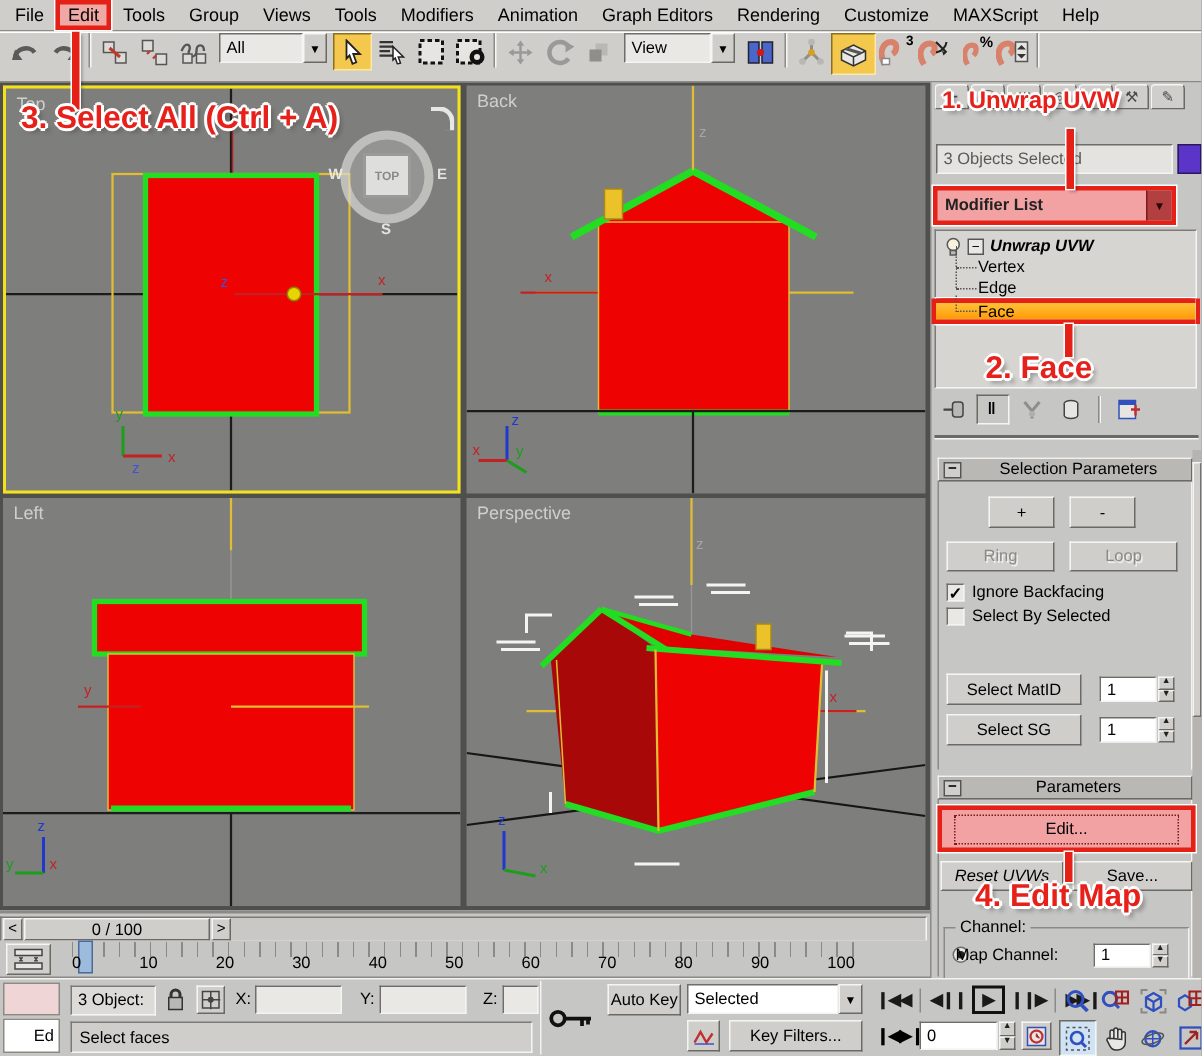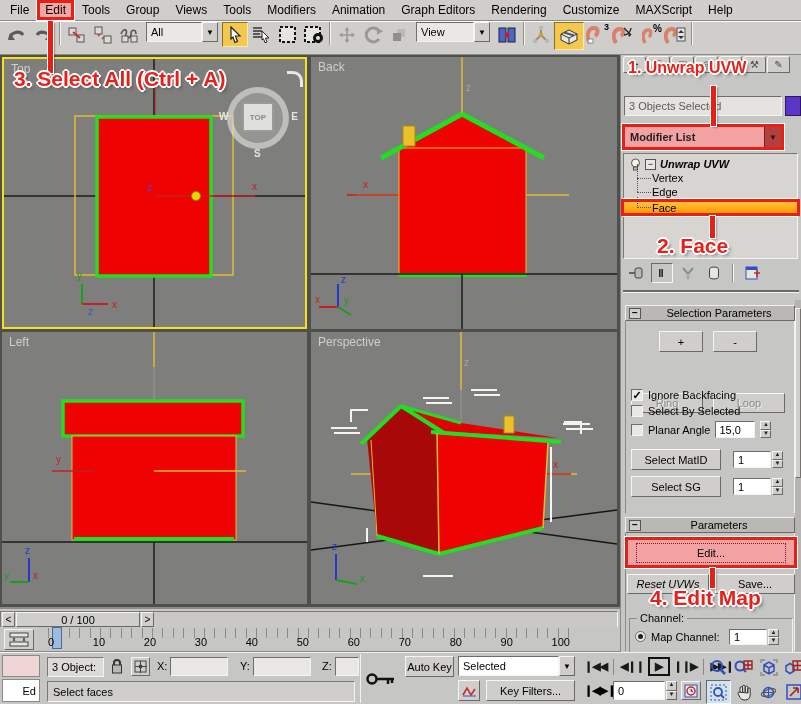--- a/index.html
+++ b/index.html
@@ -8,21 +8,21 @@
     position:relative; width:801px; height:704px;
     background:#c6c6c4; font-family:"Liberation Sans", sans-serif;
     font-size:11px; color:#000; overflow:hidden;
   }
   
   .raised { background:#cfcecb; border:1px solid; border-color:#f5f5f3 #73726c #73726c #f5f5f3; }
   .sunken { background:#dcdbd8; border:1px solid; border-color:#7a7975 #f4f4f2 #f4f4f2 #7a7975; }
   .field  { background:#e4e3e0; border:1px solid; border-color:#6e6d69 #f4f4f2 #f4f4f2 #6e6d69; }
   .btn { display:flex; align-items:center; justify-content:center; background:#cfcecb;
          border:1px solid; border-color:#f5f5f3 #6a6963 #6a6963 #f5f5f3; cursor:default; }
-  .btn.disabled { color:#8b8a86; text-shadow:1px 1px 0 #f0f0ee;margin-top:32px; }
+  .btn.disabled { color:#8b8a86; text-shadow:1px 1px 0 #f0f0ee; }
   .tbtn { width:26px; height:25px; display:flex; align-items:center; justify-content:center; position:relative; }
   .tbtn.active { background:#f3c84c; border:1px solid; border-color:#8c6f1e #fbe9a8 #fbe9a8 #8c6f1e; }
   .tsep { width:2px; height:23px; border-left:1px solid #8b8a85; border-right:1px solid #f7f7f5; margin:0 3px; }
   .gray-ico { color:#8f8e8a; }
   .combo { display:flex; align-items:stretch; height:20px; }
   .combo .cval { flex:1; background:#e9e8e5; border:1px solid; border-color:#6e6d69 #f4f4f2 #f4f4f2 #6e6d69; display:flex; align-items:center; padding-left:4px; }
   .combo .cbtn { width:16px; background:#cfcecb; border:1px solid; border-color:#f5f5f3 #6a6963 #6a6963 #f5f5f3; display:flex; align-items:center; justify-content:center; font-size:8px; }
   
   #menubar { position:absolute; left:0; top:0; width:801px; height:21px;
     background:#cfcecb; border-bottom:1px solid #8b8a85; display:flex; align-items:center; padding-left:2px; font-size:12px; }
@@ -464,31 +464,20 @@
       </div>
 
     <div style="position:absolute; left:10px; top:334px; display:flex; align-items:center; gap:5px;">
       <span class="chk">✓</span>
       <span>Ignore Backfacing</span>
     </div>
     <div style="position:absolute; left:10px; top:350px; display:flex; align-items:center; gap:5px;">
       <span class="chk"></span>
       <span>Select By Selected</span>
     </div>
-    <div style="position:absolute; left:10px; top:366px; display:flex; align-items:center; gap:5px;">
-      <span class="chk"></span>
-      <span>Planar Angle</span>
-      <span class="field" style="width:40px; height:17px; display:flex; align-items:center; padding-left:3px; background:#fff;">
-          <span>15,0</span>
-        </span>
-      <span class="spinner" style="height:17px;">
-          <div>▲</div>
-          <div>▼</div>
-        </span>
-    </div>
 
     <div class="btn" style="position:absolute; left:10px; top:394px; width:90px; height:21px;">
         <span>Select MatID</span>
       </div>
     <span class="field" style="position:absolute; left:112px; top:396px; width:38px; height:17px; display:flex; align-items:center; padding-left:4px; background:#fff;">
         <span>1</span>
       </span>
     <span class="spinner" style="position:absolute; left:151px; top:396px; height:17px;">
         <div>▲</div>
         <div>▼</div>
@@ -519,21 +508,21 @@
       </div>
     <div class="btn" style="position:absolute; left:94px; top:519px; width:80px; height:20px;">
         <span>Save...</span>
       </div>
 
     <div style="position:absolute; left:8px; top:563px; width:164px; height:34px; border:1px solid; border-color:#8b8a85 #f2f2f0 #f2f2f0 #8b8a85; border-bottom:none;"></div>
     <span style="position:absolute; left:16px; top:557px; background:#c6c6c4; padding:0 3px;">Channel:</span>
     <span style="position:absolute; left:14px; top:576px; width:11px; height:11px; border-radius:50%; background:#e9e8e5; border:1px solid #6e6d69; display:flex; align-items:center; justify-content:center;">
         <span style="width:5px; height:5px; border-radius:50%; background:#222;"></span>
       </span>
-    <span style="position:absolute; left:30px; top:576px;">Map Channel:</span>
+    <span style="position:absolute; left:16px; top:576px;">Map Channel:</span>
     <span class="field" style="position:absolute; left:108px; top:574px; width:38px; height:16px; display:flex; align-items:center; padding-left:4px; background:#fff;">
         <span>1</span>
       </span>
     <span class="spinner" style="position:absolute; left:147px; top:574px; height:16px;">
         <div>▲</div>
         <div>▼</div>
       </span>
 
     <div style="position:absolute; right:0; top:245px; width:6px; height:352px; background:#b5b4b1;">
       <div class="raised" style="position:absolute; top:8px; width:6px; height:170px;"></div>

